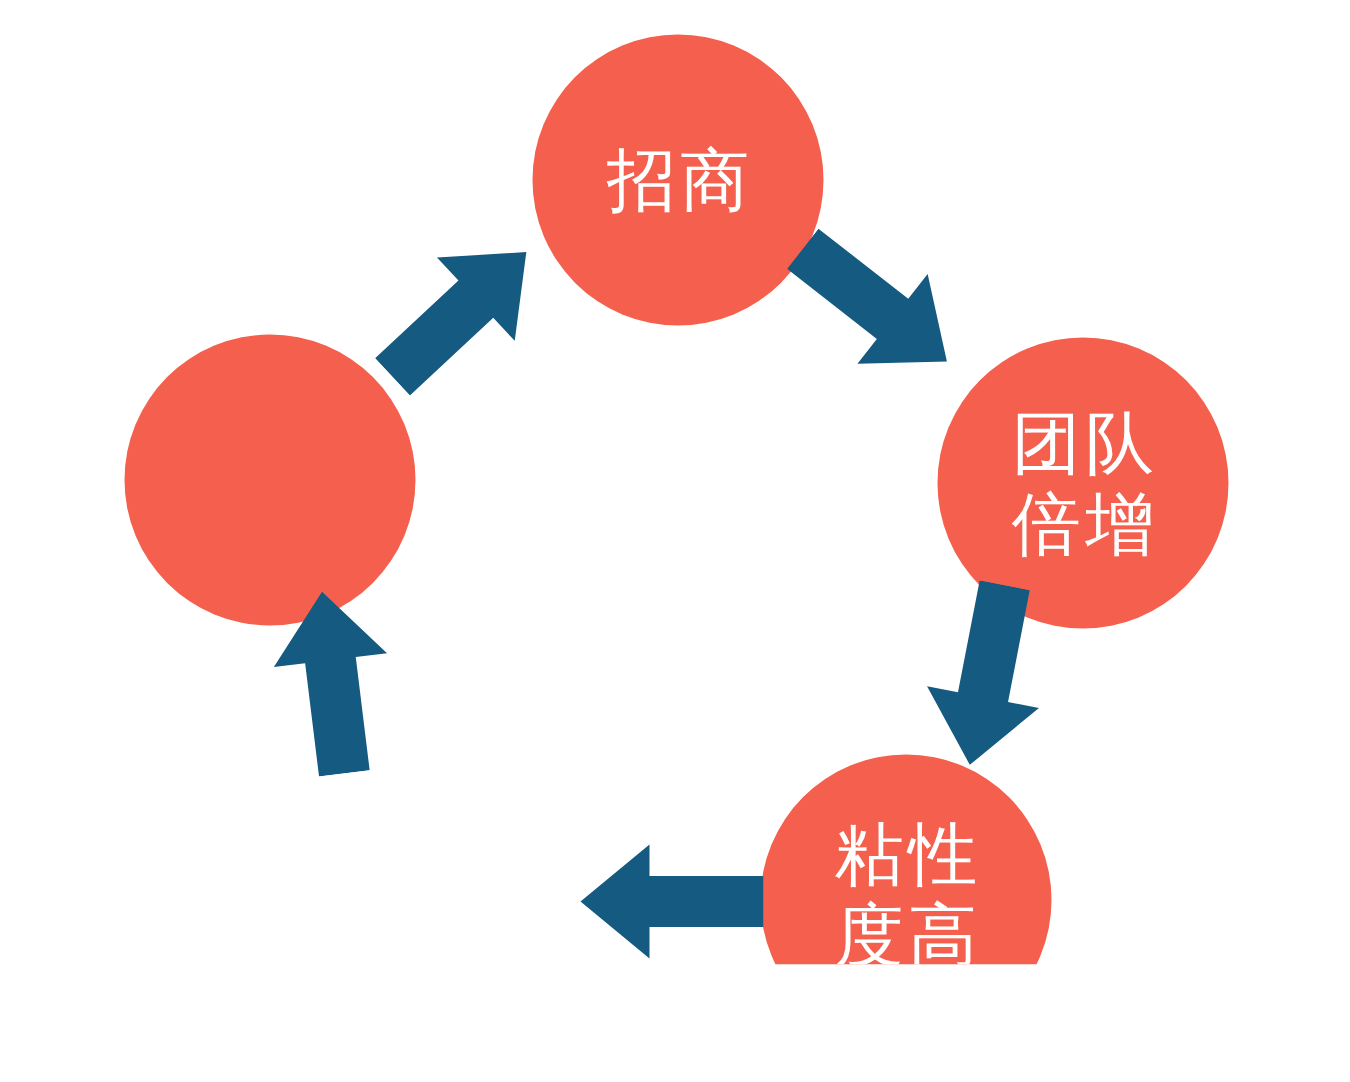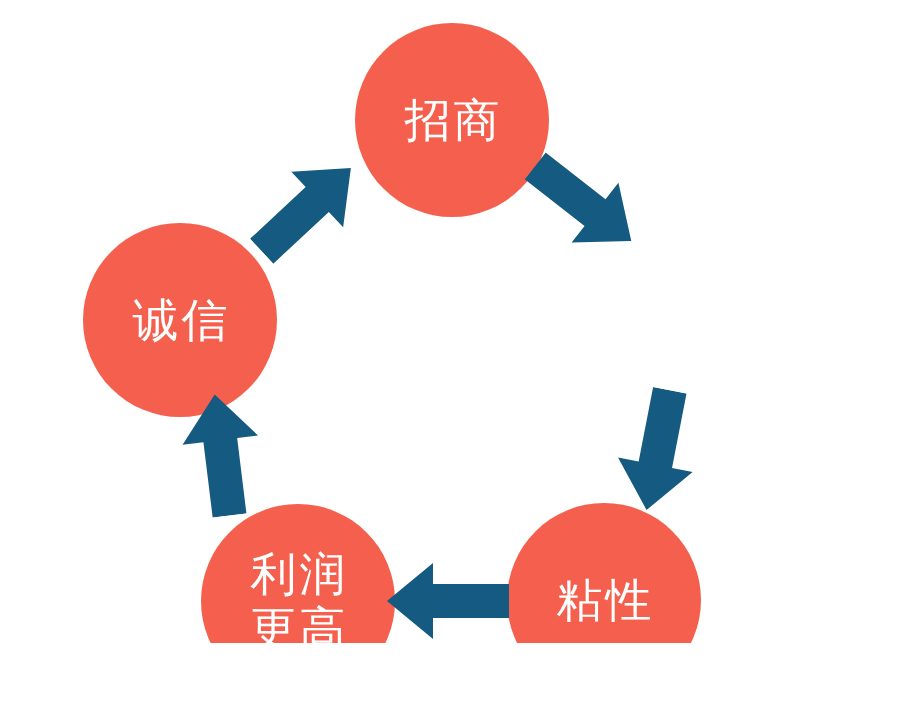--- a/index.html
+++ b/index.html
@@ -31,21 +31,21 @@
     display: block;
     color: #ffffff;
     font-size: 46px;
     line-height: 54px;
     letter-spacing: 3px;
     text-indent: 3px; 
     white-space: nowrap;
   }
   .node-top          { left: 355px; top:  23px; }
   .node-right        { left: 625px; top: 225px; }
-  .node-bottom-right { left: 507px; top: 503px; }
+  .node-bottom-right { left: 507px; top: 503px; font-family: Liberation Mono, monospace; }
   .node-bottom-left  { left: 201px; top: 504px; }
   .node-left         { left:  83px; top: 223px; }
 
   .arrow {
     position: absolute;
     width: 124px;
     height: 84px;
   }
   .arrow svg { display: block; width: 100%; height: 100%; }
   .arrow-1 { left: 522px; top: 162px; transform: rotate(38deg); }
@@ -56,32 +56,32 @@
 </style>
 </head>
 <body>
 
 <div class="canvas">
 
   <div class="node node-top">
     <span>招商</span>
   </div>
 
+  <div class="node node-right">
+    <span>团队</span>
+    <span>倍增</span>
+  </div>
 
   <div class="node node-bottom-right">
     <span>粘性</span>
+    <span>度高</span>
   </div>
 
-  <div class="node node-bottom-left">
-    <span>利润</span>
-    <span>更高</span>
-  </div>
 
   <div class="node node-left">
-    <span>诚信</span>
   </div>
 
   <div class="arrow arrow-1">
     <svg viewBox="0 0 124 84" xmlns="http://www.w3.org/2000/svg">
       <path d="M0 25 L76 25 L76 4 L122 42 L76 80 L76 59 L0 59 Z" fill="#155a80"></path>
     </svg>
   </div>
 
   <div class="arrow arrow-2">
     <svg viewBox="0 0 124 84" xmlns="http://www.w3.org/2000/svg">

